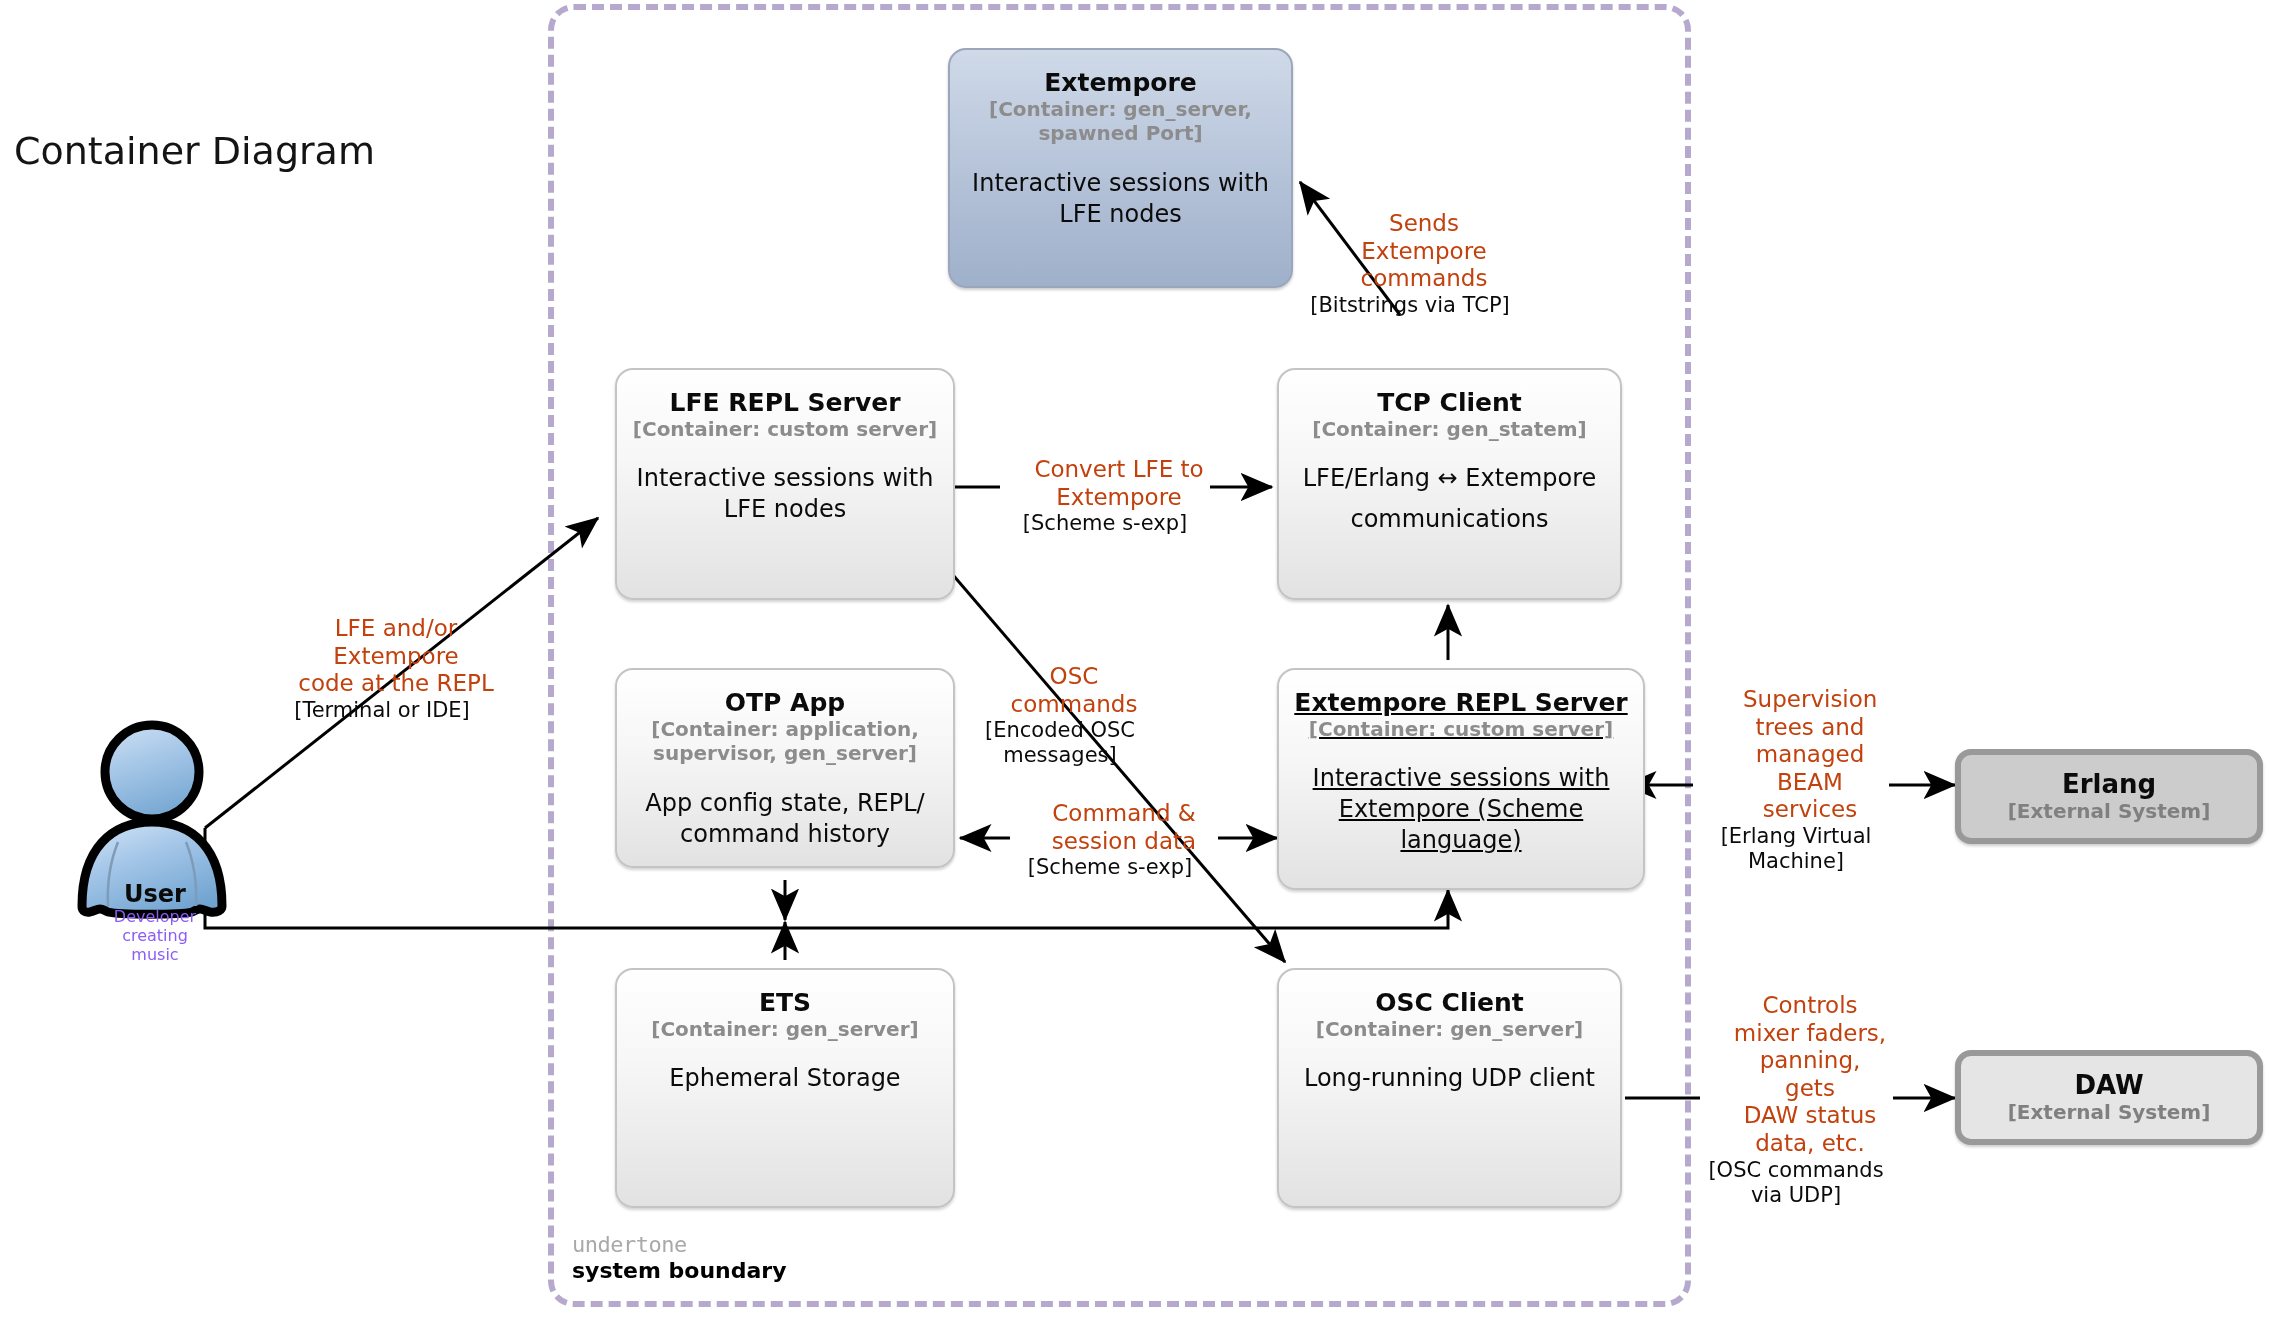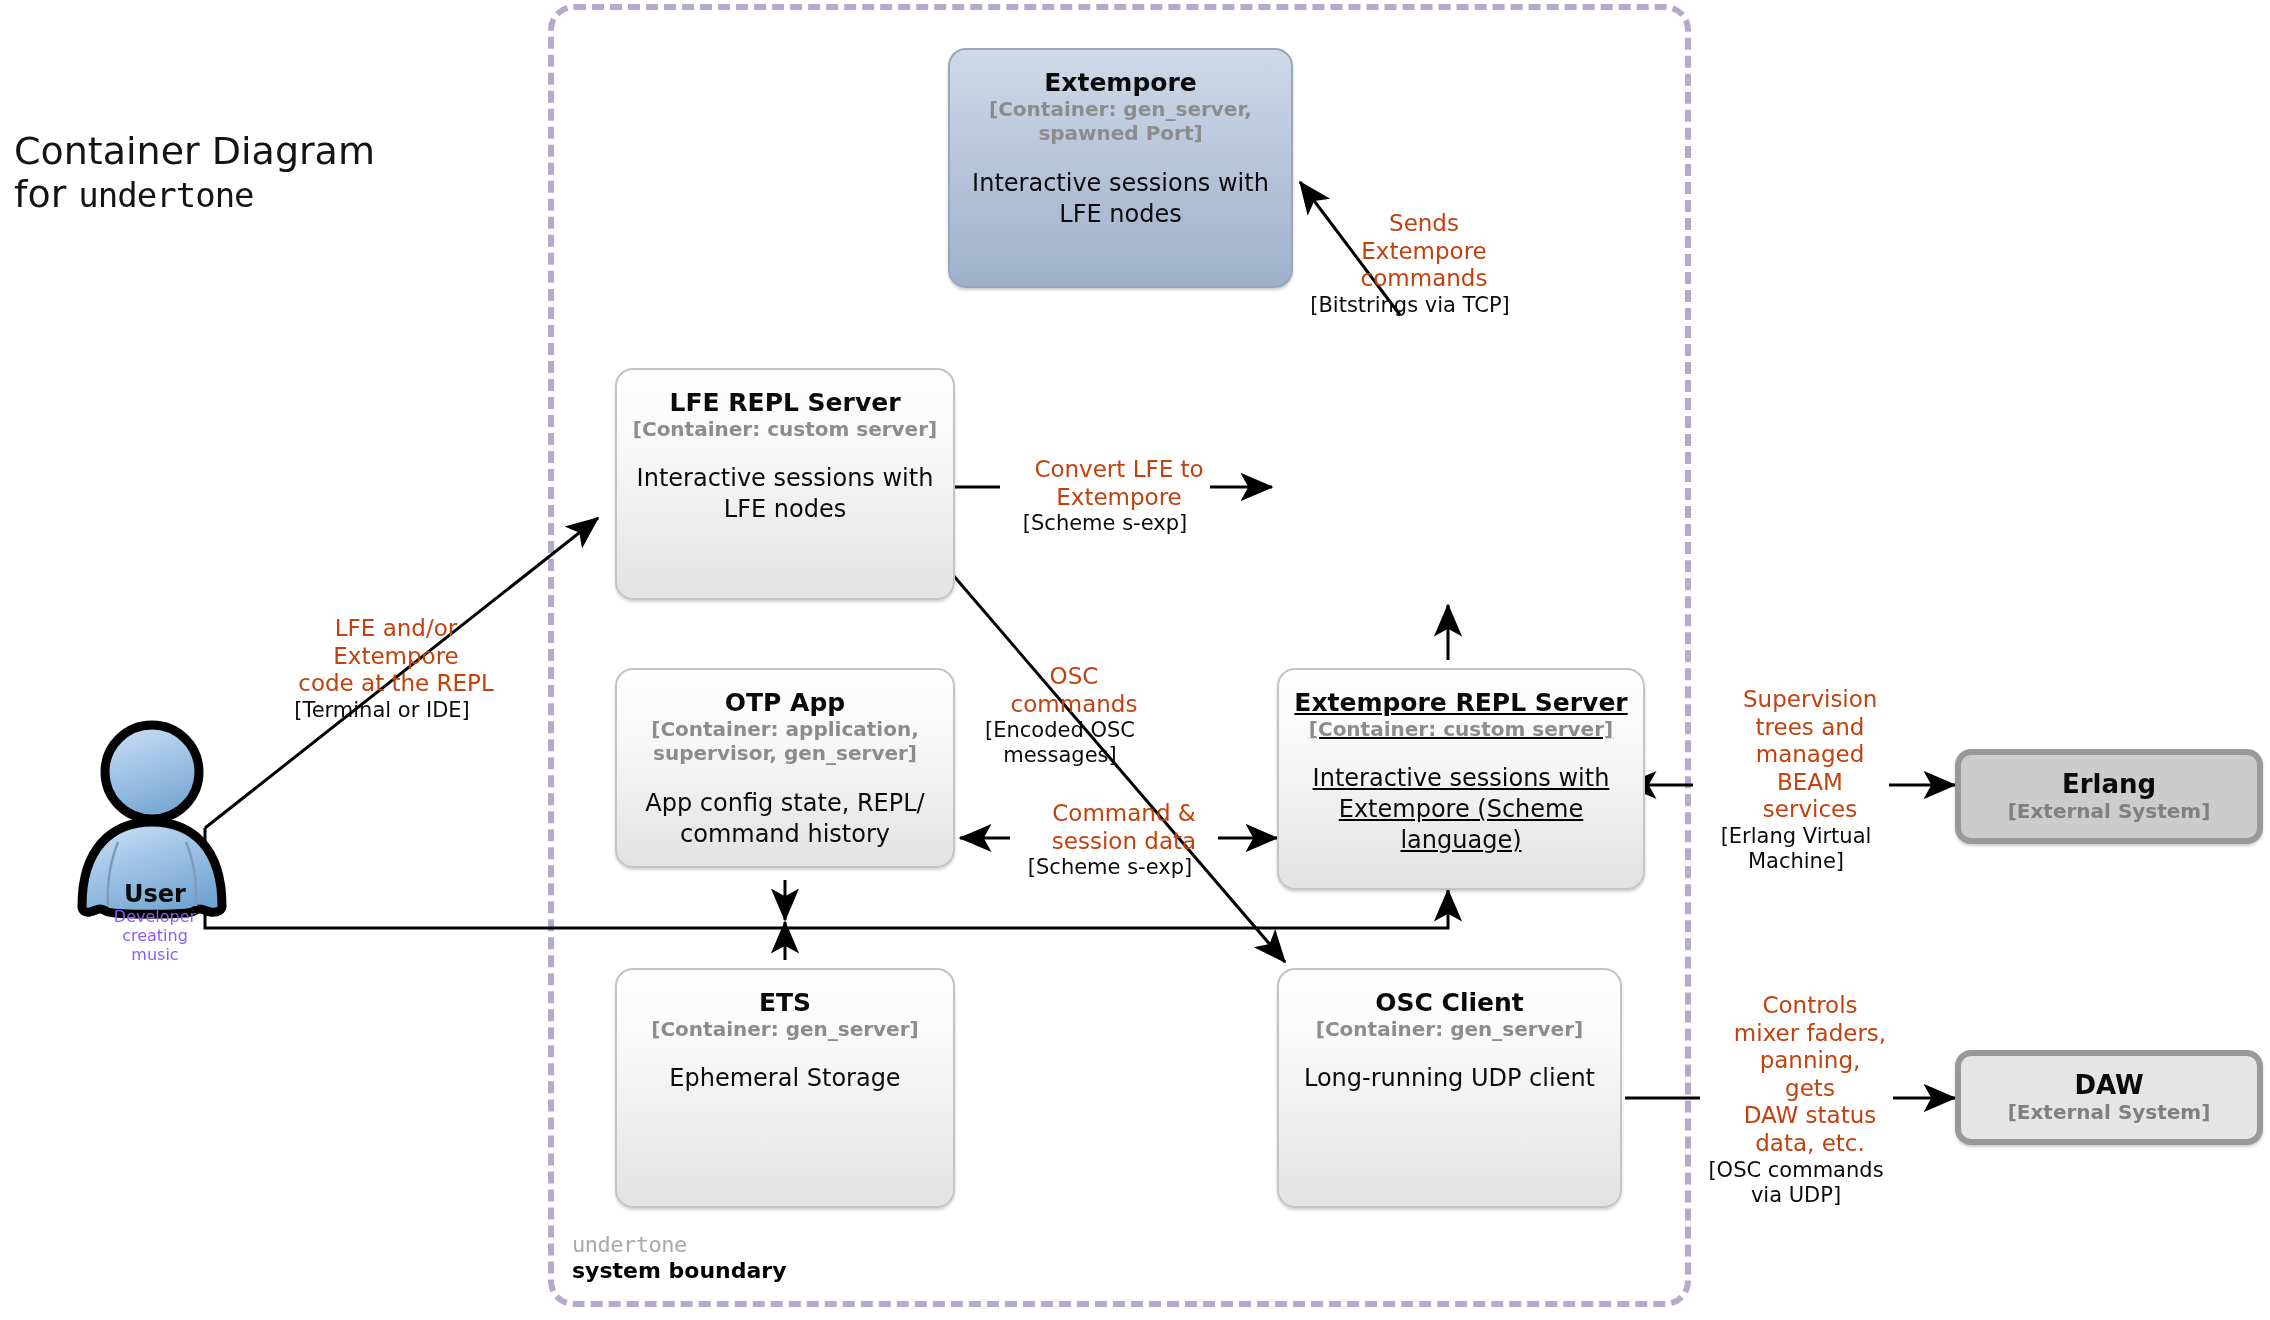--- a/index.html
+++ b/index.html
@@ -52,24 +52,20 @@
   .el-desc{font-size:23px;color:#c2410c;margin-left:28px;}
   .el-tech{font-size:21px;color:#0b0b0b;}
 </style>
 </head>
 <body>
 
 <div id="stage">
 
   <div class="title">
     <div>Container Diagram</div>
-    <div>
-      <span>for</span>
-      <span class="brand">undertone</span>
-    </div>
   </div>
 
   <div class="boundary"></div>
   <div class="boundary-label">
     <div class="bl-name">undertone</div>
     <div class="bl-sub">system boundary</div>
   </div>
 
   <svg id="edges" viewBox="0 0 2270 1320">
     <defs>
@@ -144,20 +140,26 @@
     <div class="n-desc" style="margin-top:0">LFE nodes</div>
   </div>
 
   <div class="node container" style="left:615px;top:368px;width:340px;height:232px;">
     <div class="n-title">LFE REPL Server</div>
     <div class="n-tech">[Container: custom server]</div>
     <div class="n-desc">Interactive sessions with</div>
     <div class="n-desc" style="margin-top:0">LFE nodes</div>
   </div>
 
+  <div class="node container" style="left:1277px;top:368px;width:345px;height:232px;">
+    <div class="n-title">TCP Client</div>
+    <div class="n-tech">[Container: gen_statem]</div>
+    <div class="n-desc">LFE/Erlang ↔ Extempore</div>
+    <div class="n-desc" style="margin-top:10px">communications</div>
+  </div>
 
   <div class="node container" style="left:615px;top:668px;width:340px;height:200px;">
     <div class="n-title">OTP App</div>
     <div class="n-tech">[Container: application,</div>
     <div class="n-tech">supervisor, gen_server]</div>
     <div class="n-desc">App config state, REPL/</div>
     <div class="n-desc" style="margin-top:0">command history</div>
   </div>
 
   <div class="node container" style="left:1277px;top:668px;width:368px;height:222px;text-decoration:underline;">

